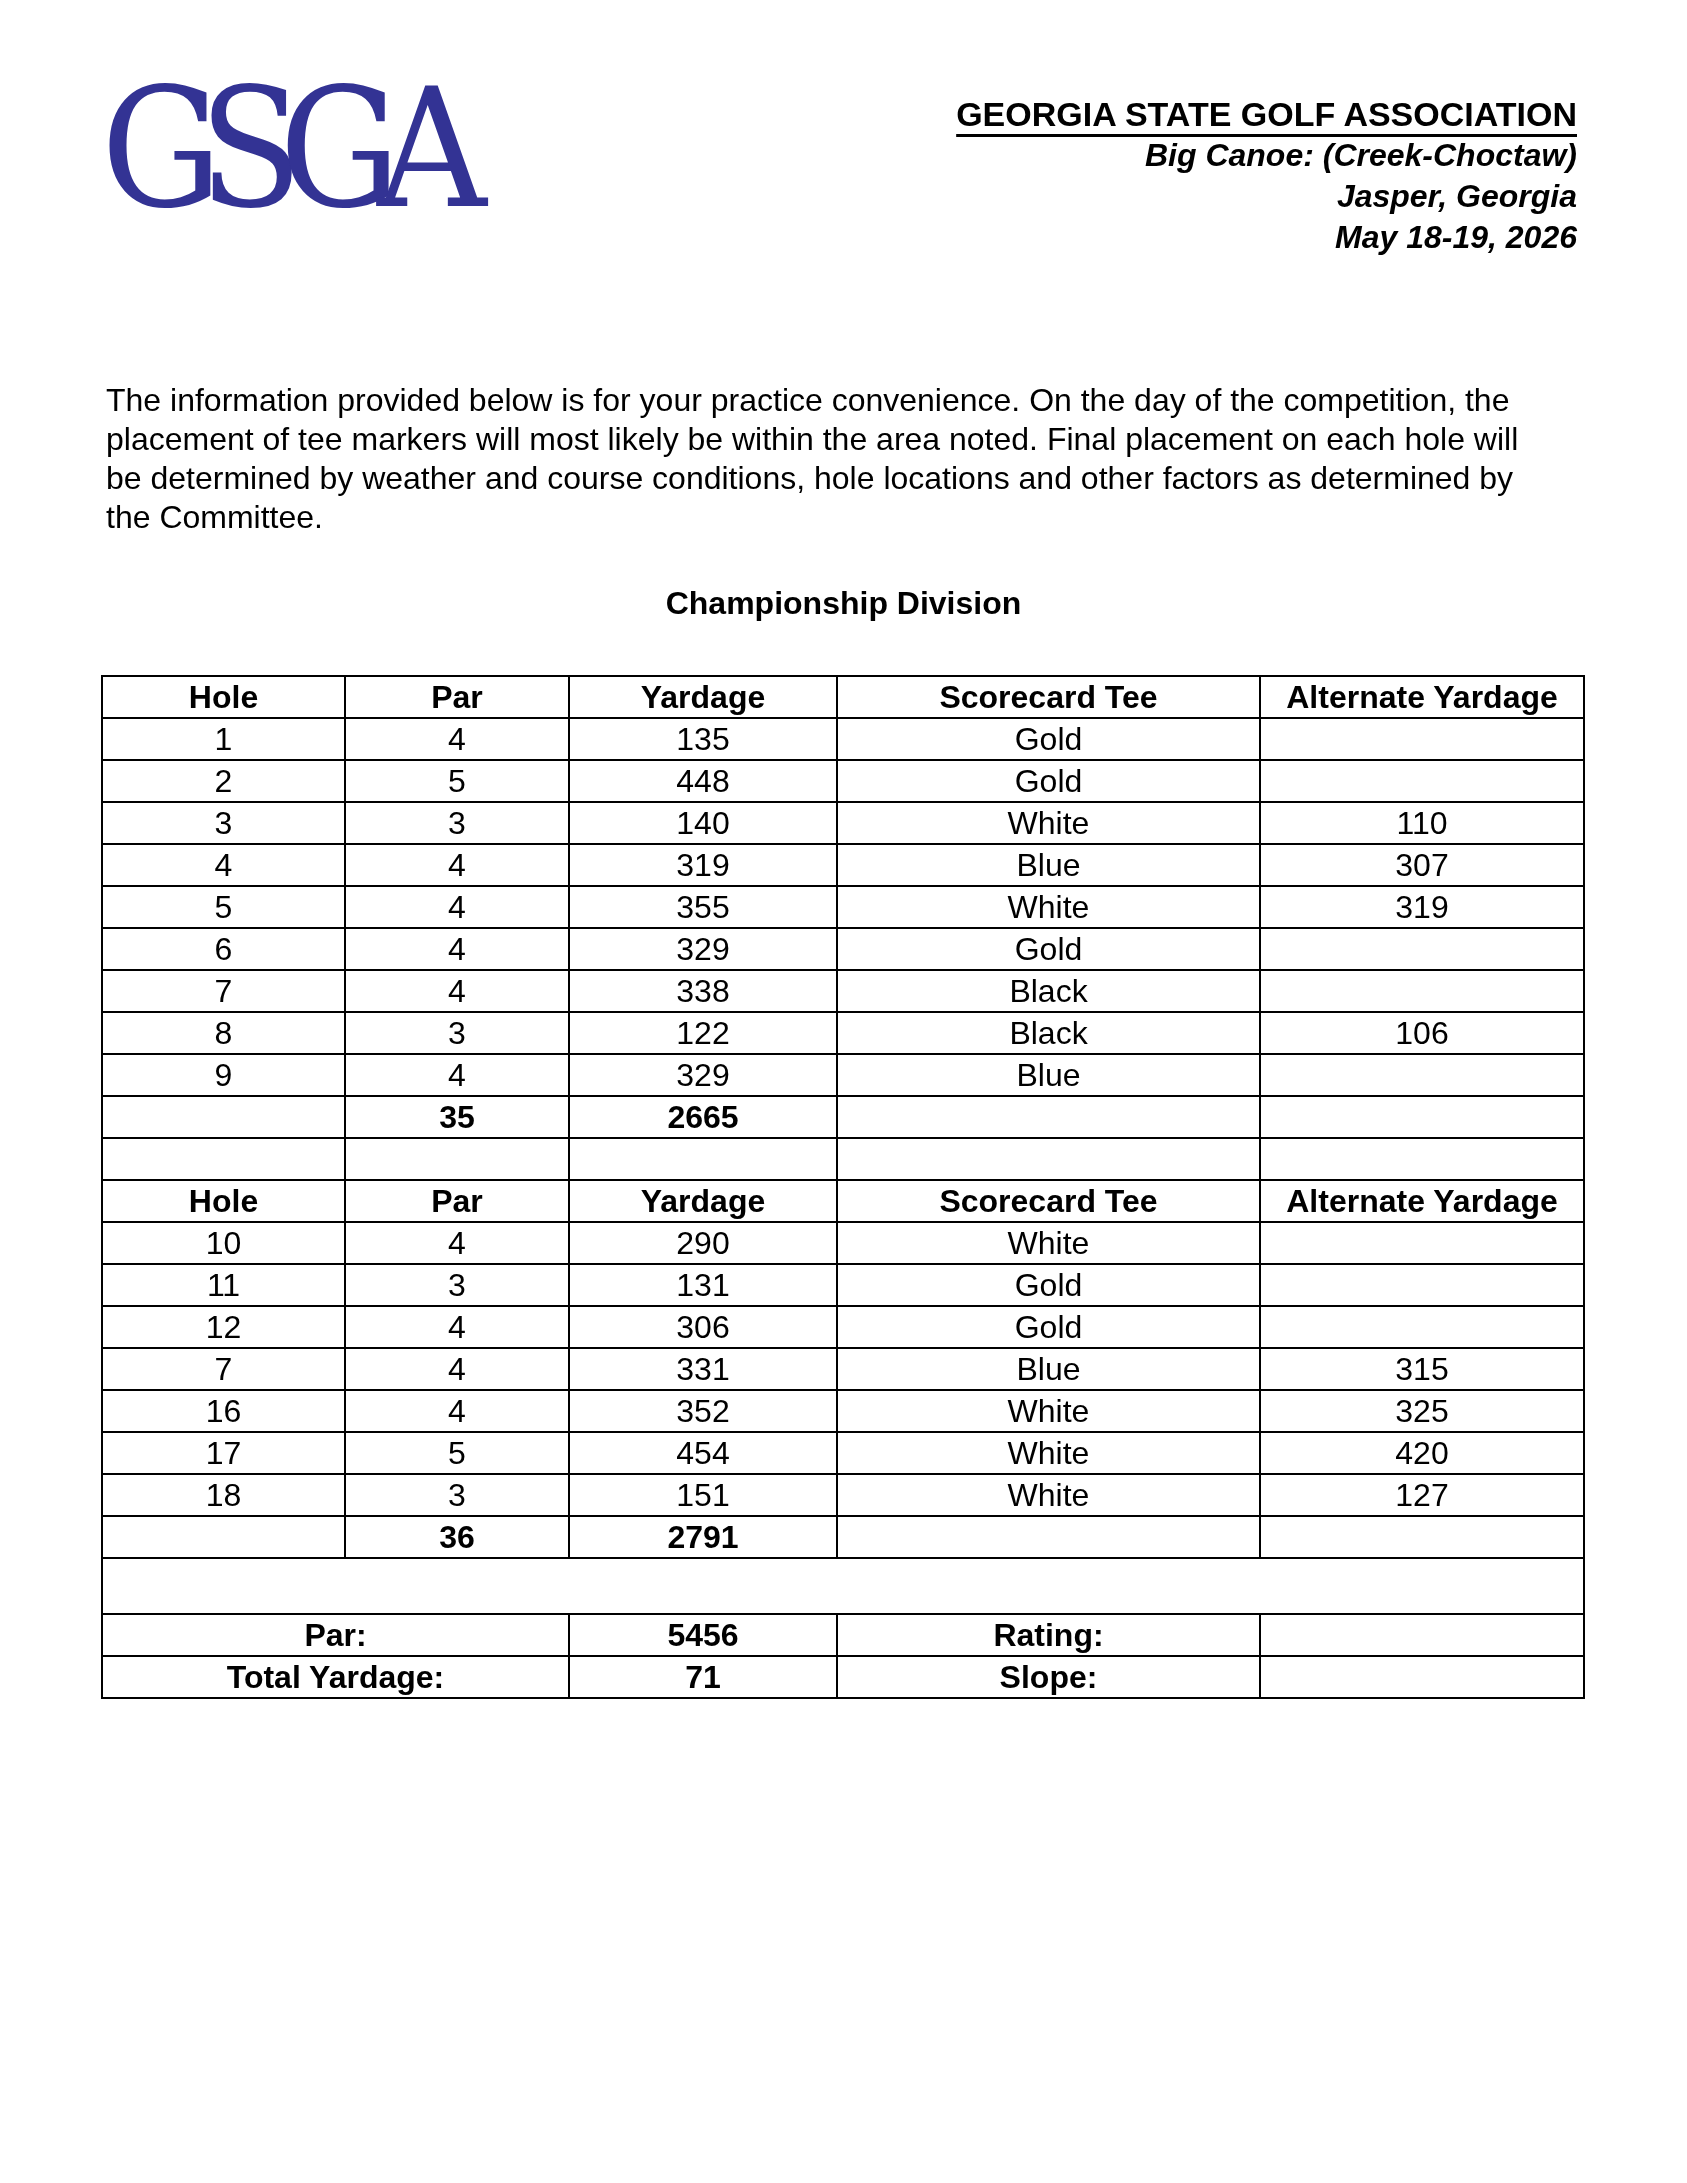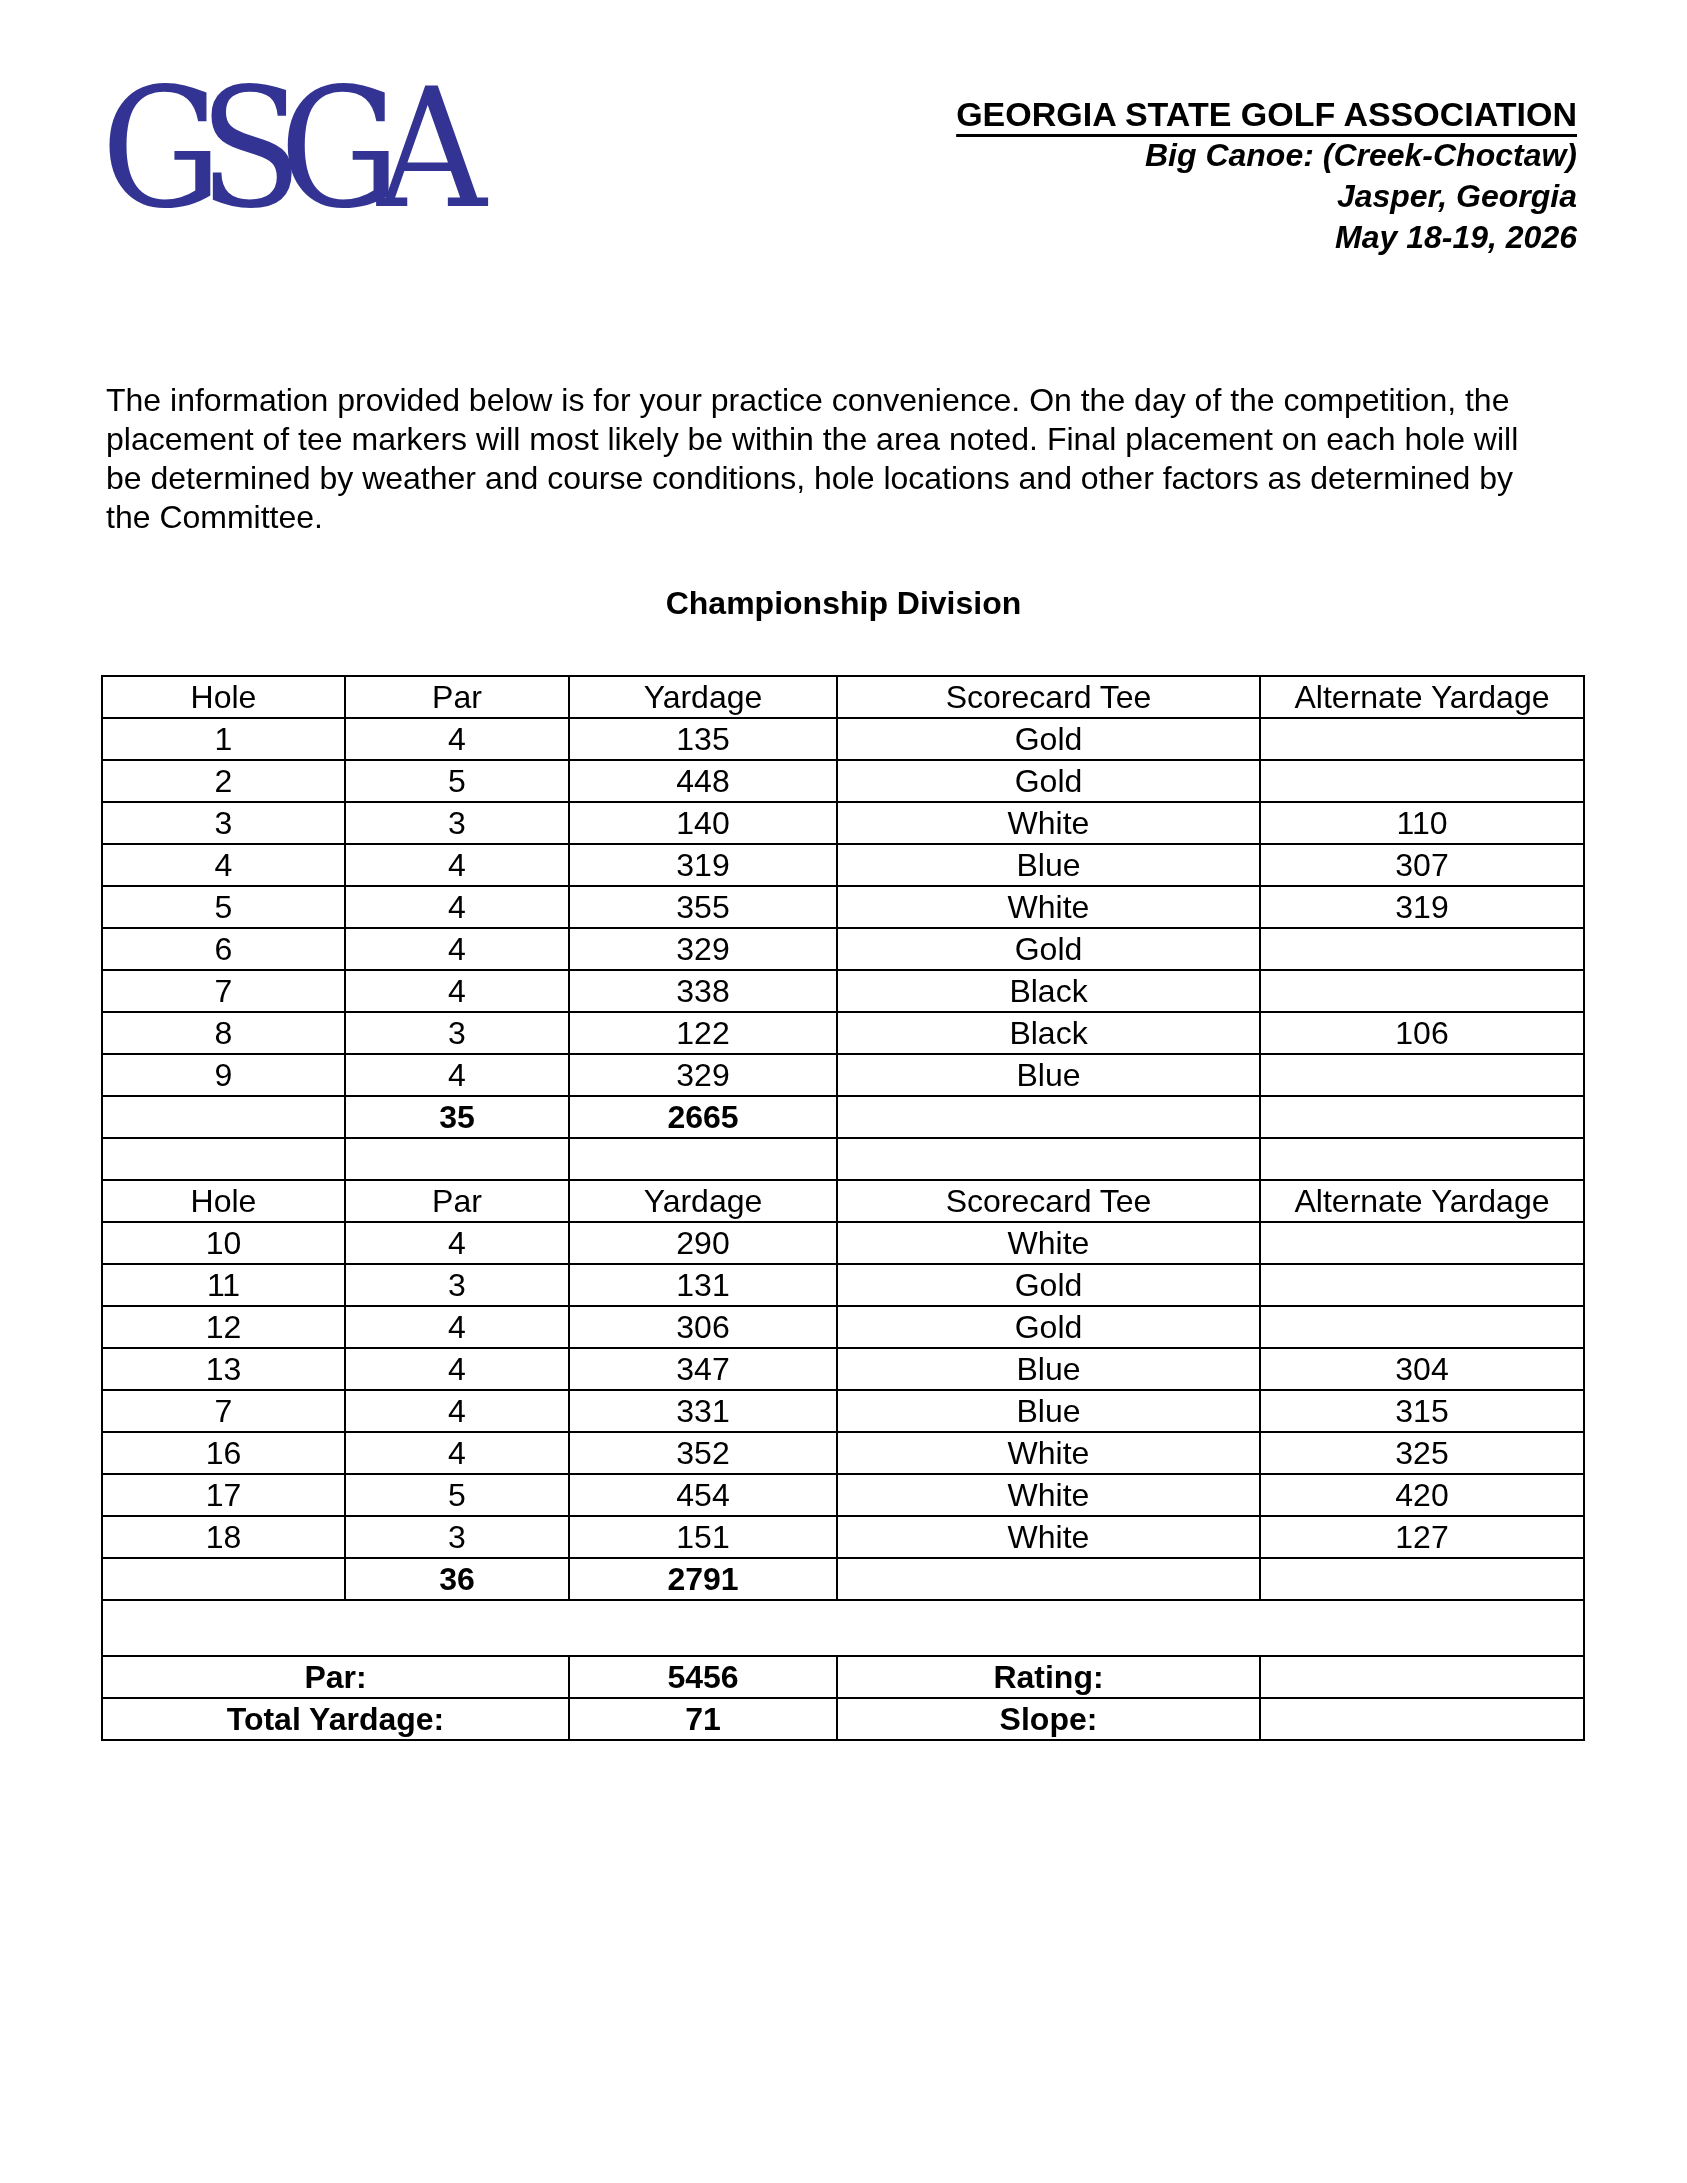--- a/index.html
+++ b/index.html
@@ -84,21 +84,21 @@
     border:2.5px solid #000000;
     height:42px;
     padding:0;
     text-align:center;
     vertical-align:middle;
     font-size:32px;
     font-weight:normal;
     overflow:hidden;
     white-space:nowrap;
   }
-  .tee-table th { font-weight:normal; }
+  .tee-table th { font-weight:bold; }
   .tee-table .bold { font-weight:bold; }
   .tee-table tr.spacer-tall td { height:56px; }
 </style>
 </head>
 <body>
 
 <div class="logo">GSGA</div>
 
 <div class="header-block">
   <div class="org-name">GEORGIA STATE GOLF ASSOCIATION</div>
@@ -231,27 +231,20 @@
       <td></td>
     </tr>
     <tr>
       <td>12</td>
       <td>4</td>
       <td>306</td>
       <td>Gold</td>
       <td></td>
     </tr>
     <tr>
-      <td>13</td>
-      <td>4</td>
-      <td>347</td>
-      <td>Blue</td>
-      <td>304</td>
-    </tr>
-    <tr>
       <td>7</td>
       <td>4</td>
       <td>331</td>
       <td>Blue</td>
       <td>315</td>
     </tr>
     <tr>
       <td>16</td>
       <td>4</td>
       <td>352</td>

